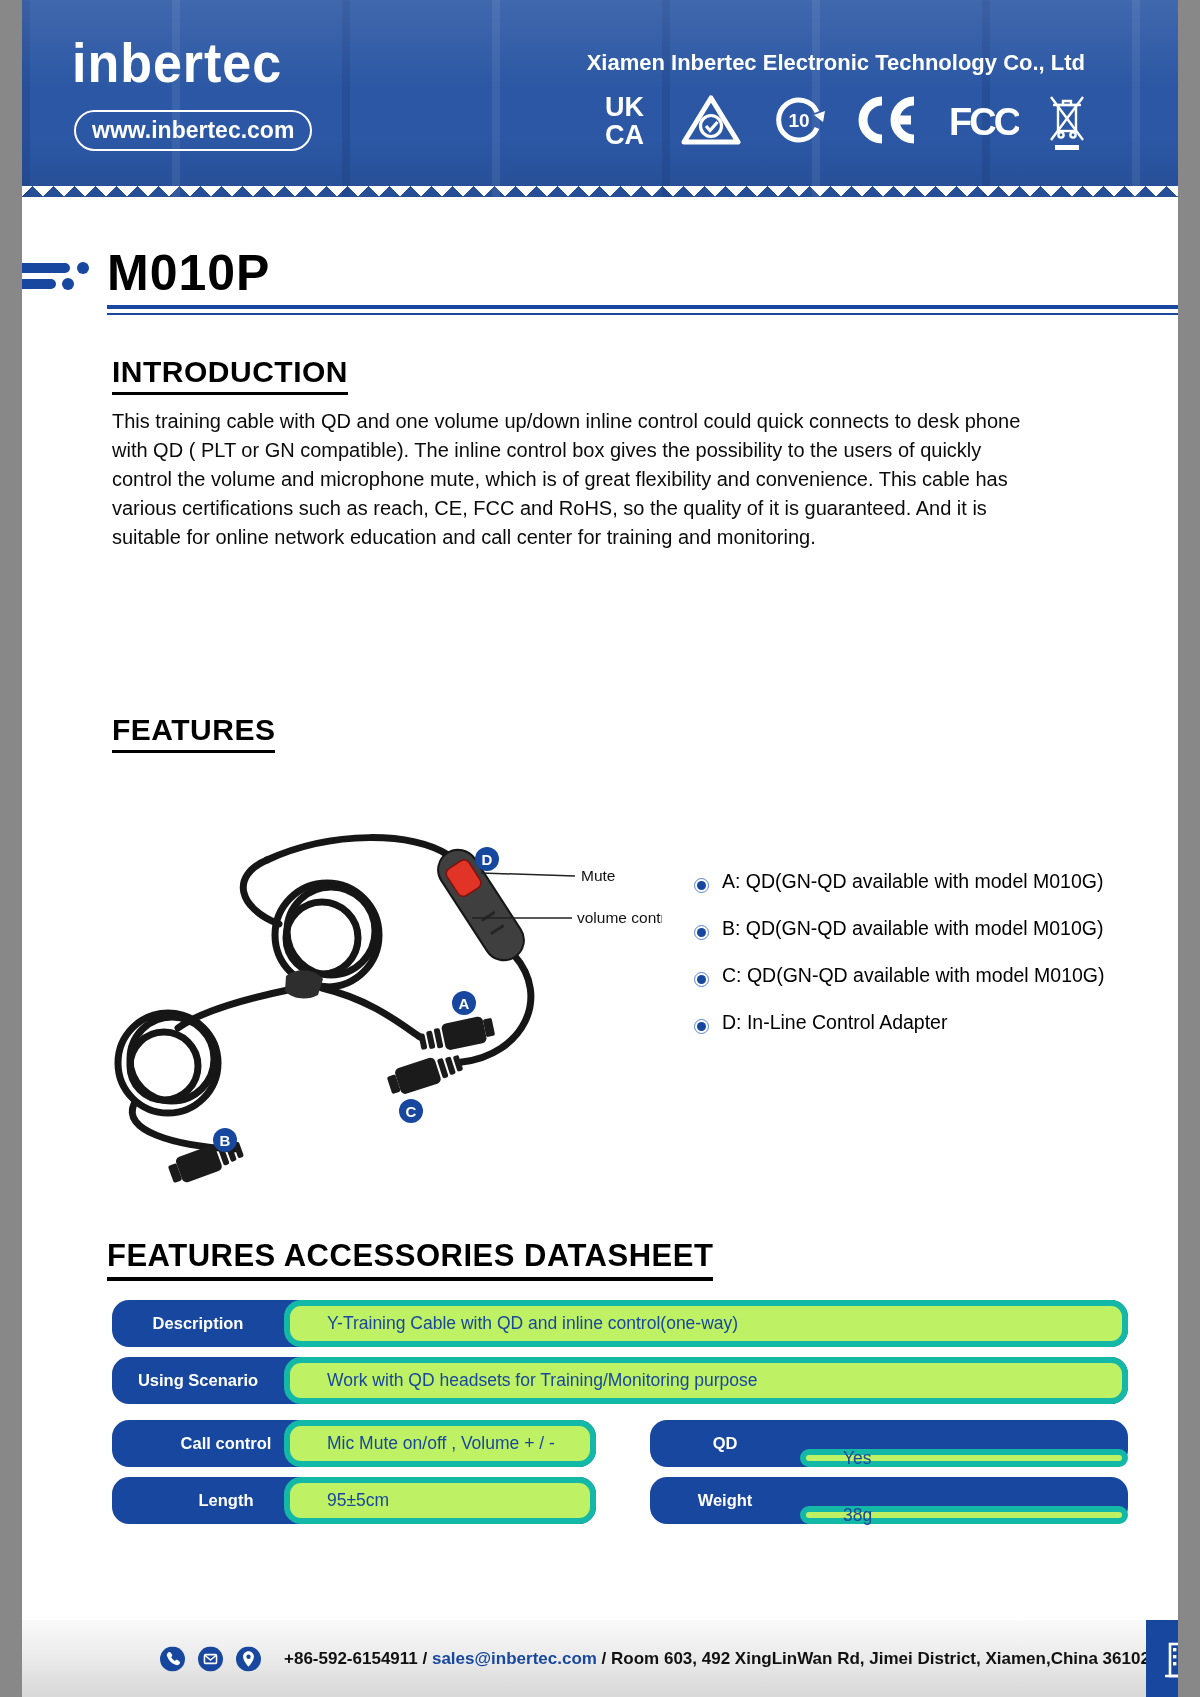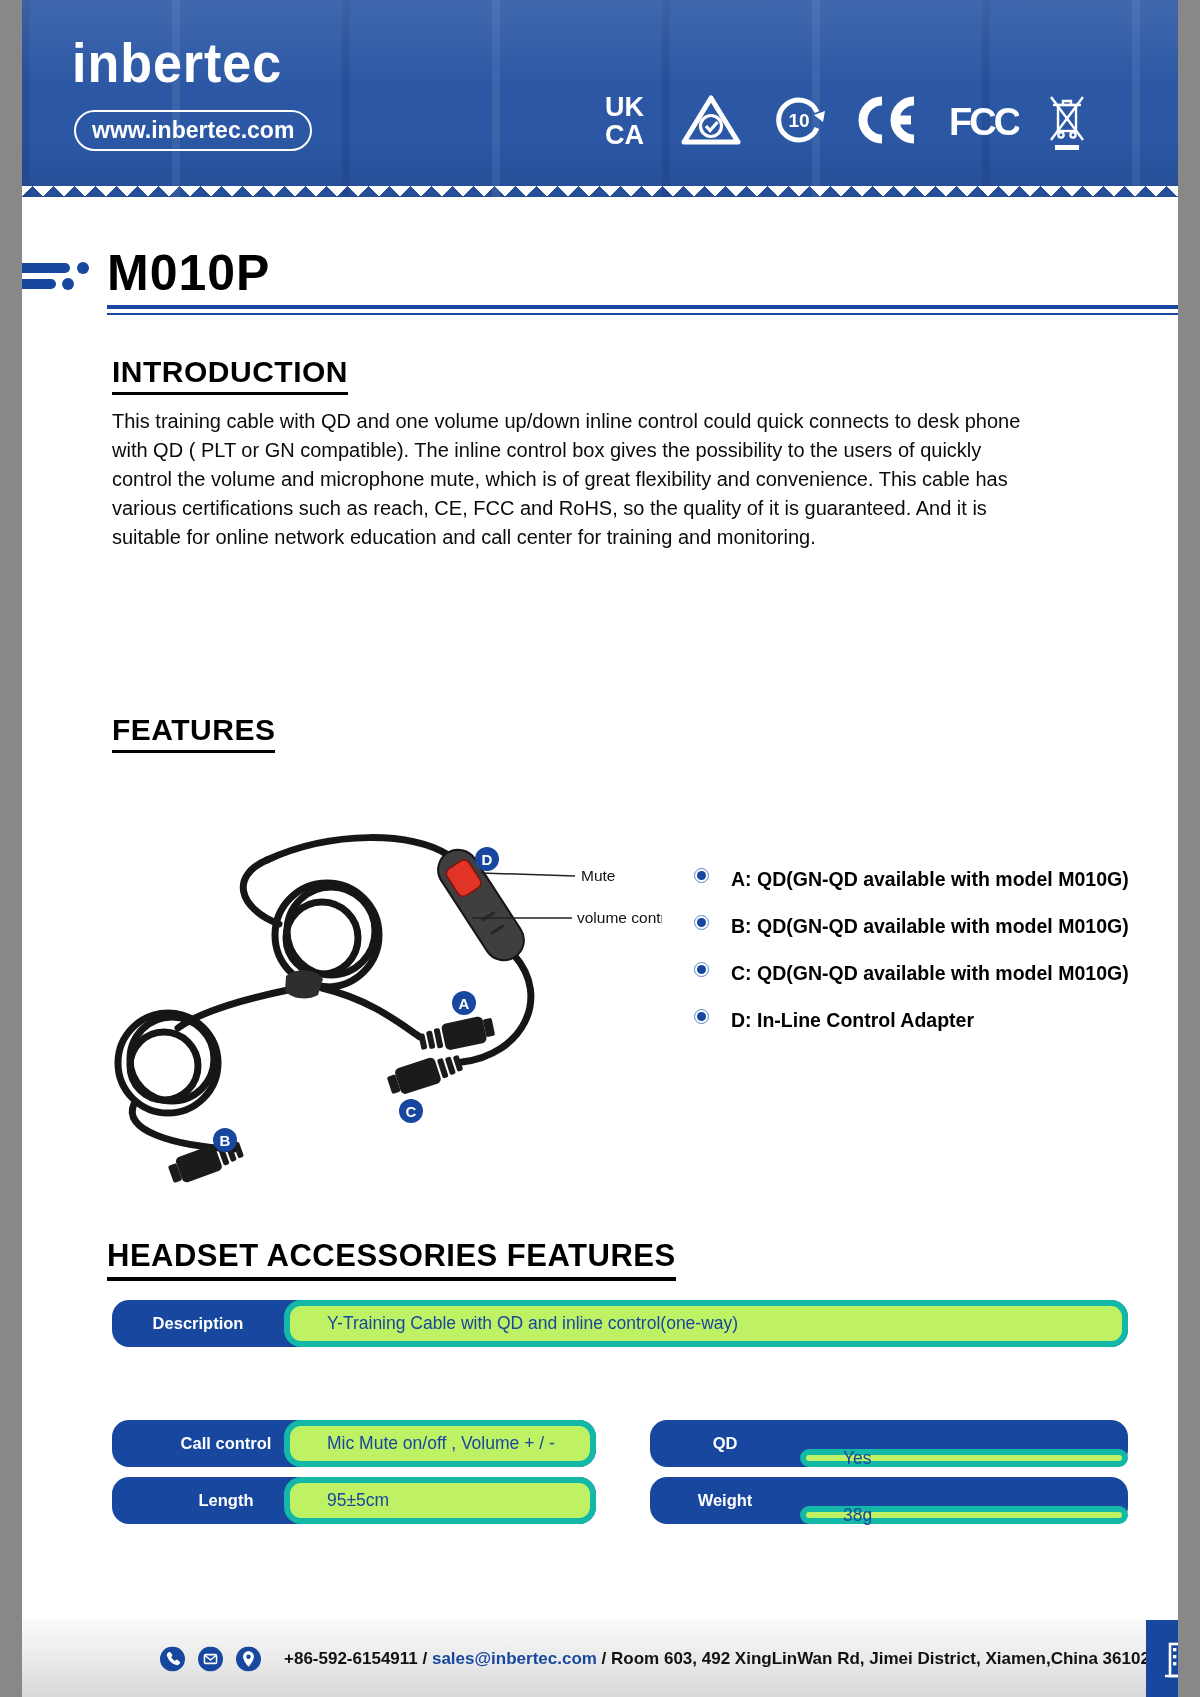--- a/index.html
+++ b/index.html
@@ -61,21 +61,21 @@
   .h-feat{left:90px;top:714px;font-size:30px;}
   .h-data{left:85px;top:1240px;font-size:31px;border-bottom-width:4px;}
   
   .intro-body{
     position:absolute;left:90px;top:407px;width:932px;margin:0;
     font-size:20px;line-height:29px;color:#0b0b0b;
   }
   
   .figure{position:absolute;left:60px;top:830px;width:580px;height:360px;}
   .feat-list{position:absolute;left:672px;top:868px;margin:0;padding:0;list-style:none;}
-  .feat-list li{display:flex;align-items:flex-start;gap:22px;height:25px;margin-bottom:22px;font-weight:bold;}
+  .feat-list li{display:flex;align-items:flex-end;gap:13px;height:25px;margin-bottom:22px;}
   .bullet{
     flex:0 0 auto;width:15px;height:15px;border-radius:50%;border:1.5px solid #5b85c6;
     position:relative;box-sizing:border-box;
   }
   .bullet::after{content:"";position:absolute;inset:2px;border-radius:50%;background:#17479e;}
   .feat-text{font-size:19.5px;color:#000;white-space:nowrap;}
   
   .ds-row{position:absolute;height:47px;background:#17479e;border-radius:17px;}
   .ds-label{
     position:absolute;left:0;top:0;bottom:0;color:#fff;font-size:16.5px;font-weight:bold;
@@ -113,20 +113,21 @@
 </head>
 <body>
 
 <div class="page">
 
   <header class="hero">
     <div class="logo">inbertec</div>
     <div class="site-pill">
       <span>www.inbertec.com</span>
     </div>
+    <div class="company">Xiamen Inbertec Electronic Technology Co., Ltd</div>
 
     <div class="certs">
       <svg width="44" height="56" viewBox="0 0 44 56">
         <text x="0" y="24" font-size="27" font-weight="bold" fill="#fff">UK</text>
         <text x="0" y="52" font-size="27" font-weight="bold" fill="#fff">CA</text>
       </svg>
       <svg width="64" height="56" viewBox="0 0 64 56">
         <path d="M32 6 L59 50 H5 Z" stroke="#fff" stroke-width="5" fill="none" stroke-linejoin="round"></path>
         <circle cx="32" cy="34" r="10.5" stroke="#fff" stroke-width="3.2" fill="none"></circle>
         <path d="M27 34 l4 4.5 7.5-8.5" stroke="#fff" stroke-width="3.2" fill="none"></path>
@@ -260,25 +261,29 @@
     <li>
       <span class="bullet"></span>
       <span class="feat-text">C: QD(GN-QD available with model M010G)</span>
     </li>
     <li>
       <span class="bullet"></span>
       <span class="feat-text">D: In-Line Control Adapter</span>
     </li>
   </ul>
 
-  <h2 class="sec-h h-data">HEADSET ACCESSORIES FEATURES</h2>
+  <h2 class="sec-h h-data">FEATURES ACCESSORIES DATASHEET</h2>
 
   <div class="ds-row r-full t1">
     <div class="ds-label">Description</div>
     <div class="ds-value">Y-Training Cable with QD and inline control(one-way)</div>
+  </div>
+  <div class="ds-row r-full t2">
+    <div class="ds-label">Using Scenario</div>
+    <div class="ds-value">Work with QD headsets for Training/Monitoring purpose</div>
   </div>
   <div class="ds-row r-left t3">
     <div class="ds-label">Call control</div>
     <div class="ds-value">Mic Mute on/off , Volume + / -</div>
   </div>
   <div class="ds-row r-right t3">
     <div class="ds-label">QD</div>
     <div class="ds-value">Yes</div>
   </div>
   <div class="ds-row r-left t4">

